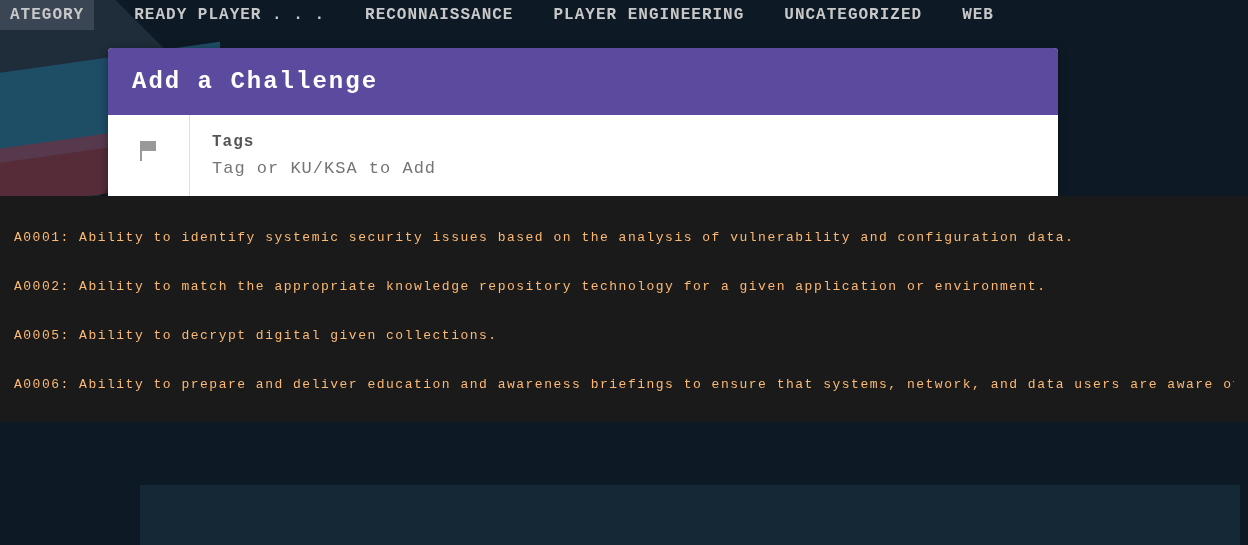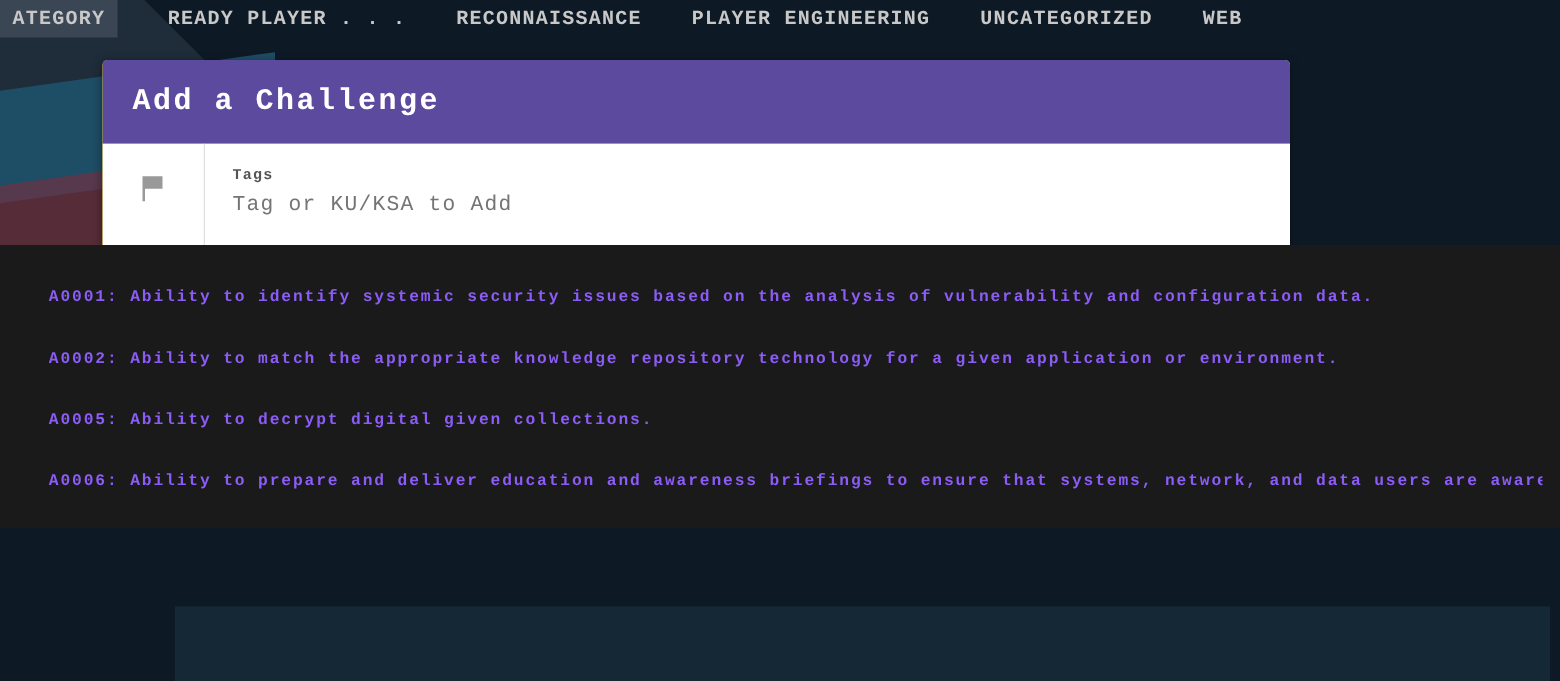--- a/index.html
+++ b/index.html
@@ -65,23 +65,23 @@
   white-space: nowrap;
 }
 .nav-item.active {
   background: #3a4654;
   padding: 6px 10px;
   margin: -6px 0;
 }
 .card {
   position: relative;
   z-index: 2;
-  margin: 18px 0 0 82px;
+  margin: 18px 0 0 108px;
   width: 950px;
-  background: #fde047;
+  background: #e5e5e5;
   border-radius: 4px;
   overflow: hidden;
   box-shadow: 0 2px 8px rgba(0,0,0,0.4);
 }
 .card-header {
   background: #5b4a9e;
   color: #fff;
   padding: 20px 24px;
   font-size: 24px;
   font-weight: bold;
@@ -116,21 +116,21 @@
   position: absolute;
   left: 2px; top: 0;
   width: 14px; height: 10px;
   background: #999;
 }
 .field-col {
   flex: 1;
   padding: 18px 22px 30px 22px;
 }
 .field-label {
-  font-size: 12px;
+  font-size: 16px;
   color: #555;
   font-weight: bold;
   margin-bottom: 6px;
   letter-spacing: 1px;
 }
 .field-input {
   font-size: 17px;
   color: #888;
   letter-spacing: 1px;
   border: none;
@@ -143,29 +143,28 @@
   position: absolute;
   z-index: 3;
   top: 196px;
   left: 0;
   width: 1248px;
   background: #1a1a1a;
   padding: 24px 14px 20px 14px;
 }
 .dropdown-item {
   font-size: 13px;
-  color: #8b5cf6;
+  color: #fdba74;
   padding: 10px 0;
   margin-bottom: 14px;
   cursor: pointer;
   letter-spacing: 1.5px;
-  font-weight: bold;
+  font-weight: normal;
   white-space: nowrap;
   overflow: hidden;
-  margin-left: 25px;
 }
 .dropdown-item:last-child { margin-bottom: 0; }
 </style>
 </head>
 <body>
 
 <div class="bg-shapes">
   <div class="shape1"></div>
   <div class="shape2"></div>
   <div class="shape3"></div>

